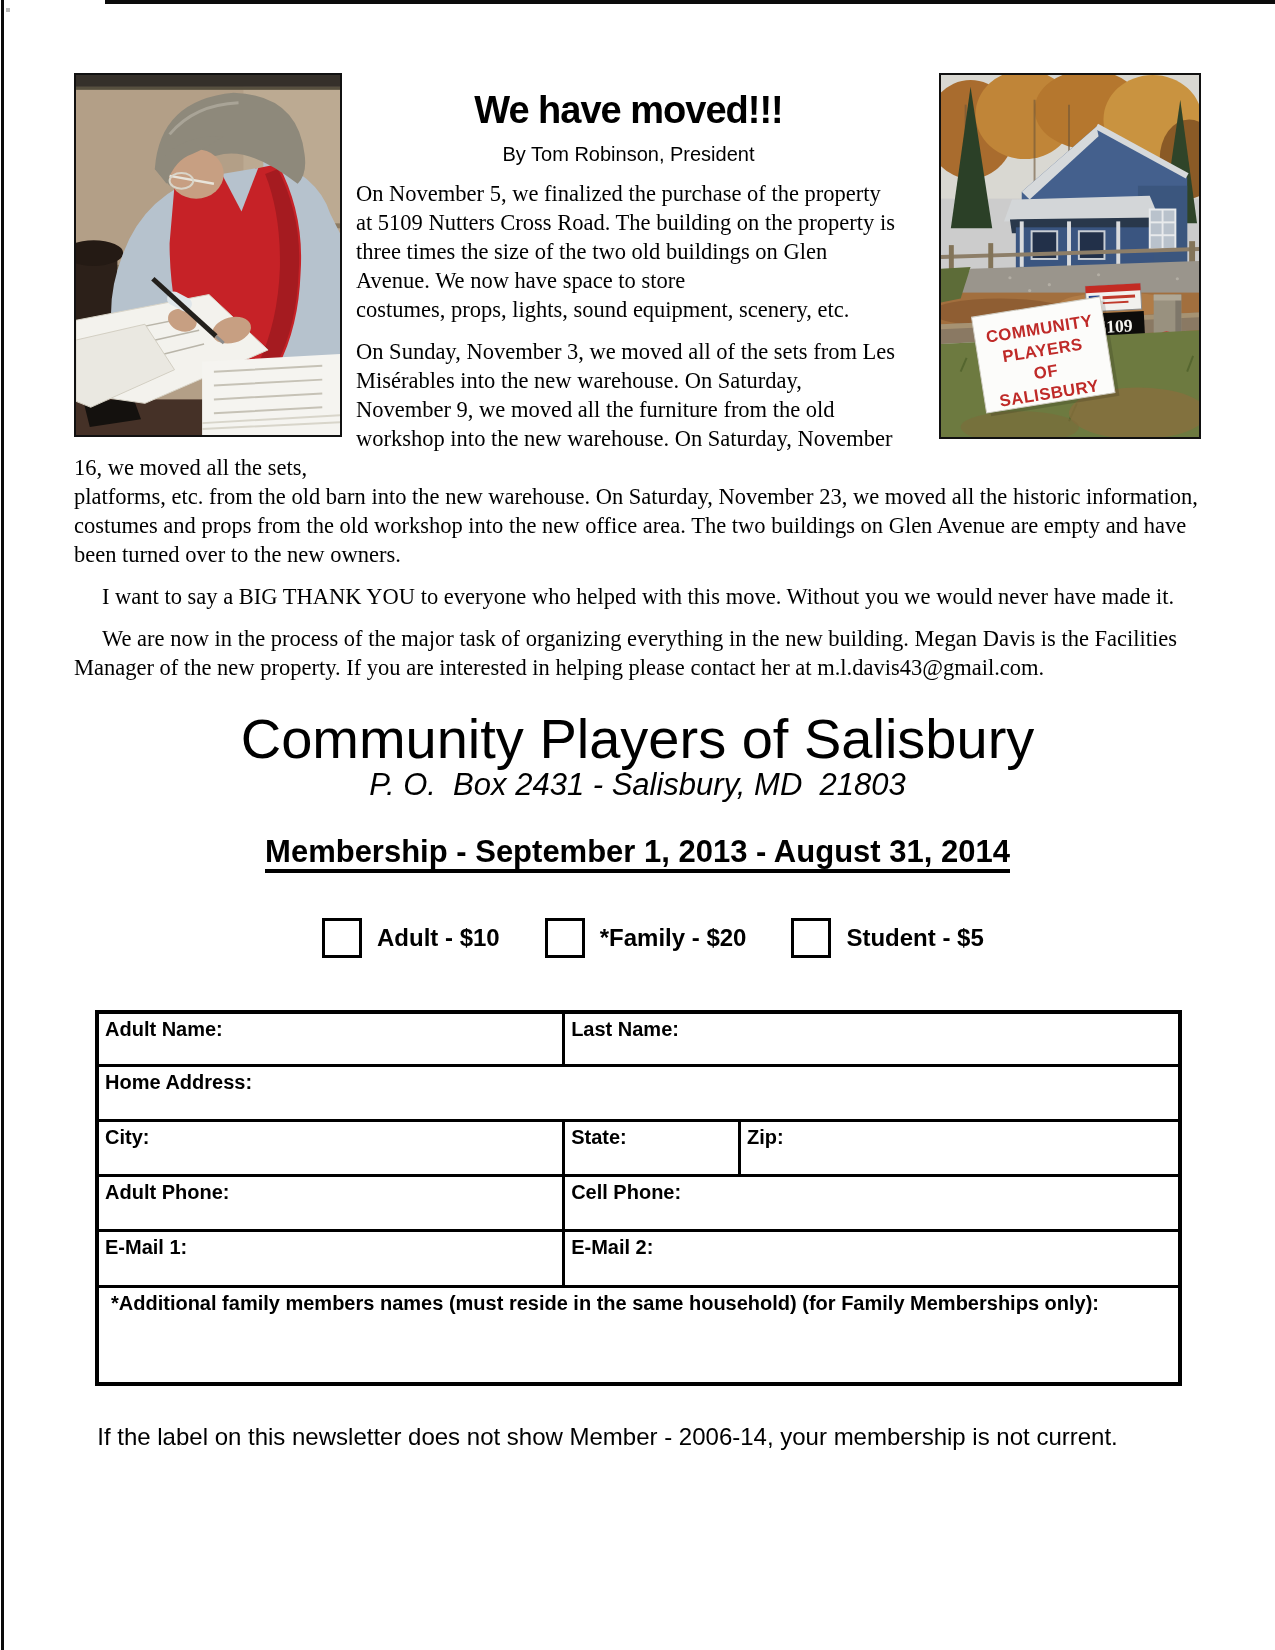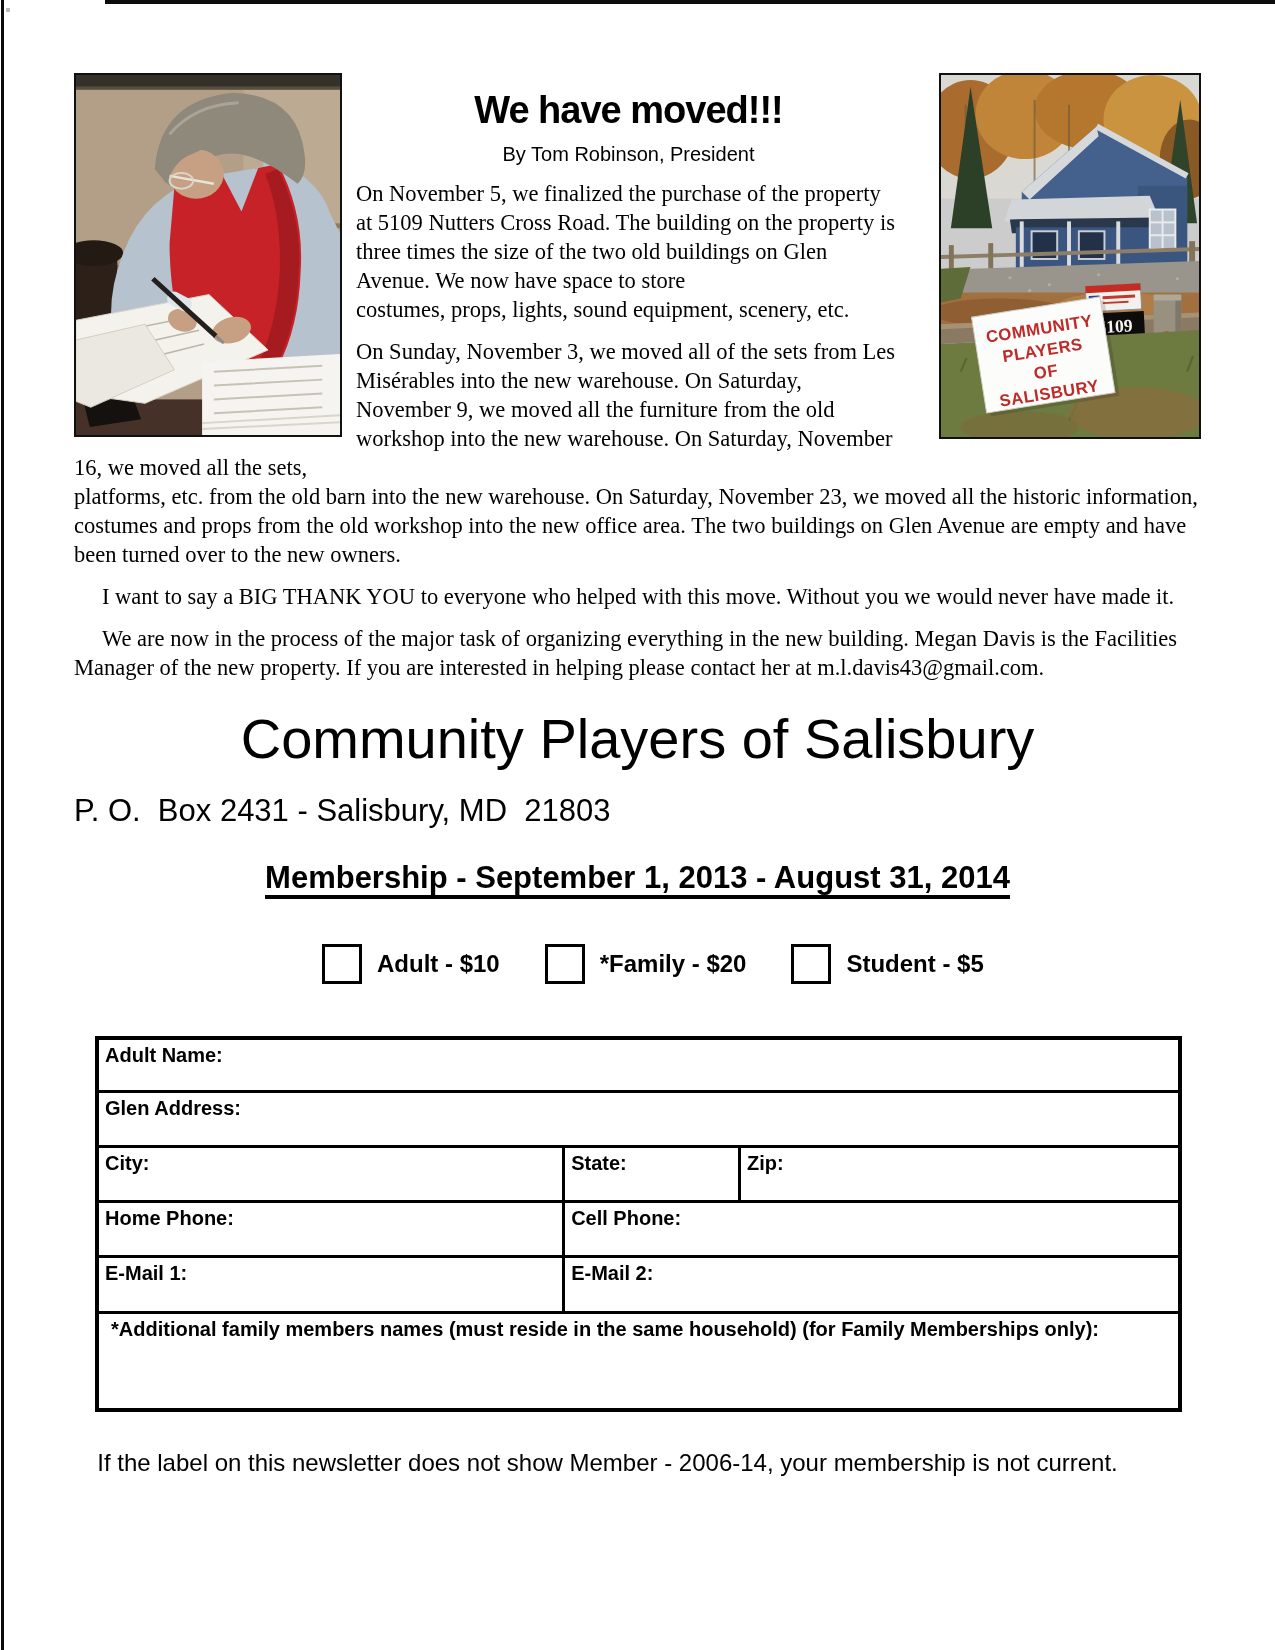--- a/index.html
+++ b/index.html
@@ -13,21 +13,21 @@
   .photo-left{float:left;width:268px;height:364px;margin:0 14px 16px 0;}
   .photo-right{float:right;width:262px;height:366px;margin:0 0 16px 38px;}
   .photo svg{display:block;width:100%;height:100%;}
   .title{margin:14px 0 0 0;text-align:center;font-size:38px;line-height:46px;font-weight:bold;letter-spacing:-1px;}
   .byline{margin-top:9px;text-align:center;font-size:20px;line-height:24px;}
   .serif{font-family:"Liberation Serif",serif;font-size:22.5px;line-height:29px;}
   .para{margin:13px 0 0 0;}
   .para.cont{margin-top:0;}
   .para.indent{text-indent:28px;}
   .org-name{margin:30px 0 0 0;text-align:center;font-size:56px;line-height:54px;font-weight:normal;}
-  .org-address{margin-top:26px;text-align:left;font-size:31px;line-height:38px;white-space:pre-wrap;}
+  .org-address{text-align:center;font-size:31px;line-height:38px;white-space:pre-wrap;font-style:italic;}
   .membership-heading{margin-top:28px;text-align:center;font-size:31px;line-height:40px;font-weight:bold;}
   .membership-heading span{border-bottom:4px solid #000;padding-bottom:0;}
   .options-row{margin:46px 0 0 212px;display:flex;align-items:center;gap:45px;padding-left:36px;}
   .option{display:flex;align-items:center;gap:15px;}
   .checkbox{width:34px;height:34px;border:3px solid #000;background:#fff;flex:0 0 auto;}
   .option-label{font-size:24px;font-weight:bold;white-space:nowrap;}
   .form-table{margin:52px 0 0 21px;width:1087px;box-sizing:border-box;border:4px solid #000;}
   .frow{display:flex;border-bottom:3px solid #000;}
   .frow:last-child{border-bottom:none;}
   .fcell{box-sizing:border-box;border-right:3px solid #000;padding:3px 6px;overflow:hidden;}
@@ -207,40 +207,43 @@
         <span class="checkbox"></span>
         <span class="option-label">Student - $5</span>
       </div>
     </div>
 
     <div class="form-table">
       <div class="frow">
         <div class="fcell w43 h50">
           <span class="flabel">Adult Name:</span>
         </div>
+        <div class="fcell w57 h50">
+          <span class="flabel">Last Name:</span>
+        </div>
       </div>
       <div class="frow">
         <div class="fcell w100 h52">
-          <span class="flabel">Glen Address:</span>
+          <span class="flabel">Home Address:</span>
         </div>
       </div>
       <div class="frow">
         <div class="fcell w43 h52">
           <span class="flabel">City:</span>
         </div>
         <div class="fcell w16 h52">
           <span class="flabel">State:</span>
         </div>
         <div class="fcell w40 h52">
           <span class="flabel">Zip:</span>
         </div>
       </div>
       <div class="frow">
         <div class="fcell w43 h52">
-          <span class="flabel">Home Phone:</span>
+          <span class="flabel">Adult Phone:</span>
         </div>
         <div class="fcell w57 h52">
           <span class="flabel">Cell Phone:</span>
         </div>
       </div>
       <div class="frow">
         <div class="fcell w43 h53">
           <span class="flabel">E-Mail 1:</span>
         </div>
         <div class="fcell w57 h53">

